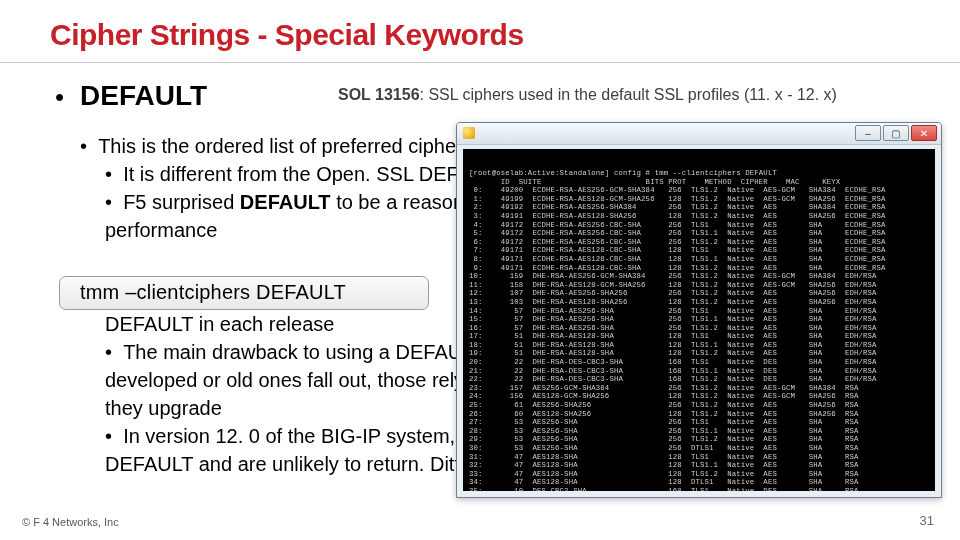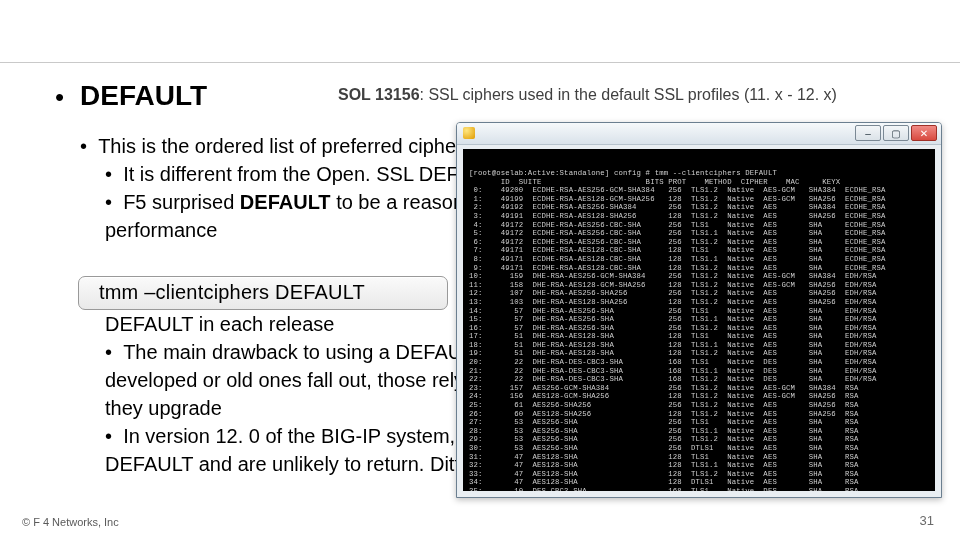--- a/index.html
+++ b/index.html
@@ -28,21 +28,21 @@
     white-space: nowrap;
   }
   .kb-ref b { font-weight: 700; }
 
   .body { position: absolute; left: 80px; top: 132px; width: 830px; font-size: 20px; line-height: 28px; color:#000; }
   .body .b2 { padding-left: 0; text-indent: 0; }
   .body .b3 { padding-left: 25px; }
   .body strong { font-weight: 700; }
 
   .pill {
-    position: absolute; left: 78px; top: 276px; width: 370px; height: 34px;
+    position: absolute; left: 59px; top: 276px; width: 370px; height: 34px;
     border: 1px solid #999; border-radius: 7px;
     background: linear-gradient(#fafafa,#e9e9e9);
     font-size: 20px; text-align: left; padding: 4px 14px 0 20px;
     letter-spacing: 0.2px;
     box-shadow: 0 1px 0 #fff inset;
   }
 
   .indent-continue {
     position: absolute; left: 105px; font-size: 20px; line-height: 28px; width: 760px;
   }
@@ -79,20 +79,21 @@
     padding: 20px 6px 4px 6px; overflow:hidden; white-space: pre;
   }
 
   .footer-left { position:absolute; left:22px; bottom:12px; font-size:11px; color:#5a5a5a; }
   .footer-right { position:absolute; right:26px; bottom:12px; font-size:13px; color:#6a6a6a;text-align:center; }
 </style>
 </head>
 <body>
 
 <div class="slide">
+  <div class="title">Cipher Strings - Special Keywords</div>
   <div class="title-rule"></div>
 
   <div class="bullet-dot dot1">•</div>
   <div class="h-default">DEFAULT</div>
 
   <div class="kb-ref">
     <b>SOL 13156</b><span>: SSL ciphers used in the default SSL profiles (11. x - 12. x)</span>
   </div>
 
   <div class="body">

